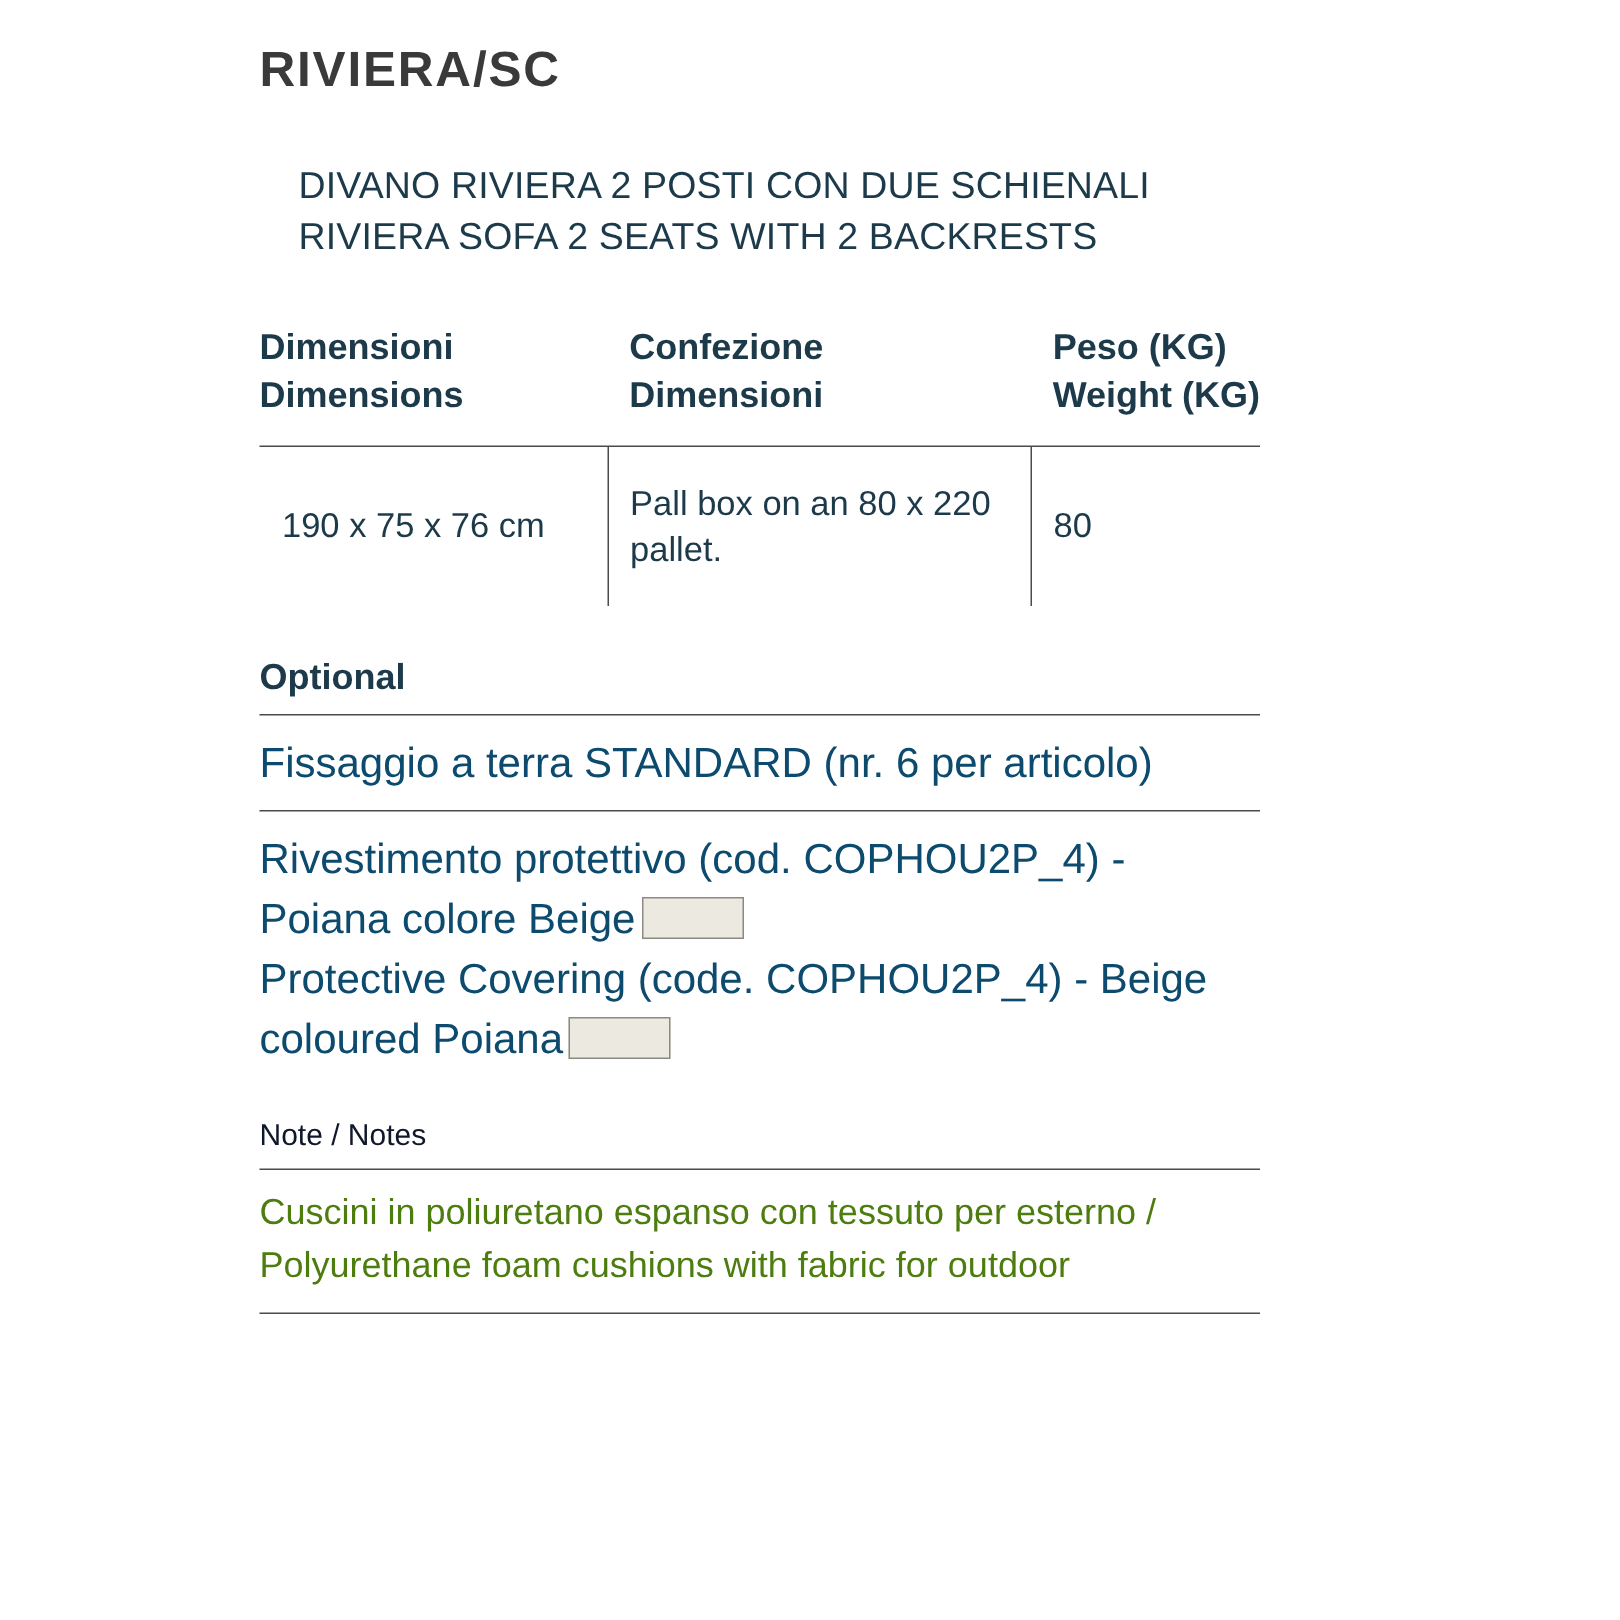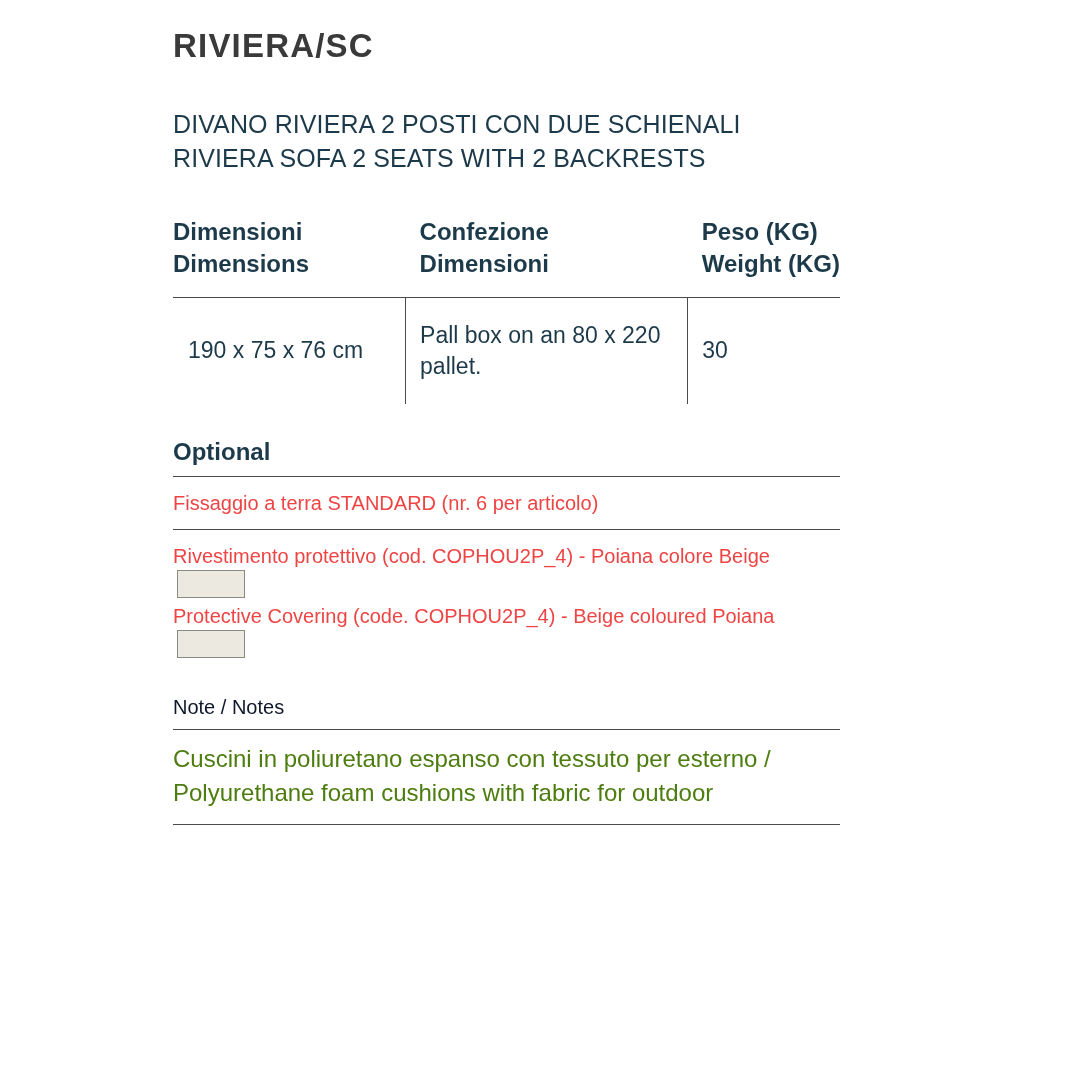--- a/index.html
+++ b/index.html
@@ -29,21 +29,21 @@
     margin: 0 0 44px 0;
     line-height: 1.1;
   }
   .subtitle {
     font-size: 25px;
     line-height: 1.35;
     color: #1d3a4a;
     margin-bottom: 40px;
     letter-spacing: 0.1px;
   }
-  .subtitle div { white-space: nowrap; }
+  .subtitle div { white-space: nowrap; margin-left: 26px; }
 
   
   .spec-table {
     width: 667px;
     border-collapse: collapse;
     margin-bottom: 34px;
   }
   .spec-table th {
     text-align: left;
     vertical-align: top;
@@ -85,24 +85,24 @@
     color: #1d3a4a;
     margin: 0 0 10px 0;
   }
   .rule {
     width: 667px;
     height: 0;
     border-top: 1.5px solid #4b4b4b;
   }
   .opt-block {
     width: 667px;
-    font-size: 20px;
+    font-size: 28px;
     line-height: 1.42;
     padding: 12px 0 12px 0;
-    color: #ef4444;
+    color: #0c4a6e;
   }
   .opt-line { display: block; }
   .swatch {
     display: inline-block;
     width: 66px;
     height: 26px;
     background: #ece9e0;
     border: 1.2px solid #8a8a82;
     vertical-align: -4px;
     margin-left: 4px;
@@ -147,21 +147,21 @@
         <th class="h3">
           <span>Peso (KG)</span>
           <span>Weight (KG)</span>
         </th>
       </tr>
     </thead>
     <tbody>
       <tr>
         <td class="c1">190 x 75 x 76 cm</td>
         <td class="c2">Pall box on an 80 x 220 pallet.</td>
-        <td class="c3">30</td>
+        <td class="c3">80</td>
       </tr>
     </tbody>
   </table>
 
   <div class="section-head">Optional</div>
   <div class="rule"></div>
 
   <div class="opt-block">
     <span class="opt-line">Fissaggio a terra STANDARD (nr. 6 per articolo)</span>
   </div>

